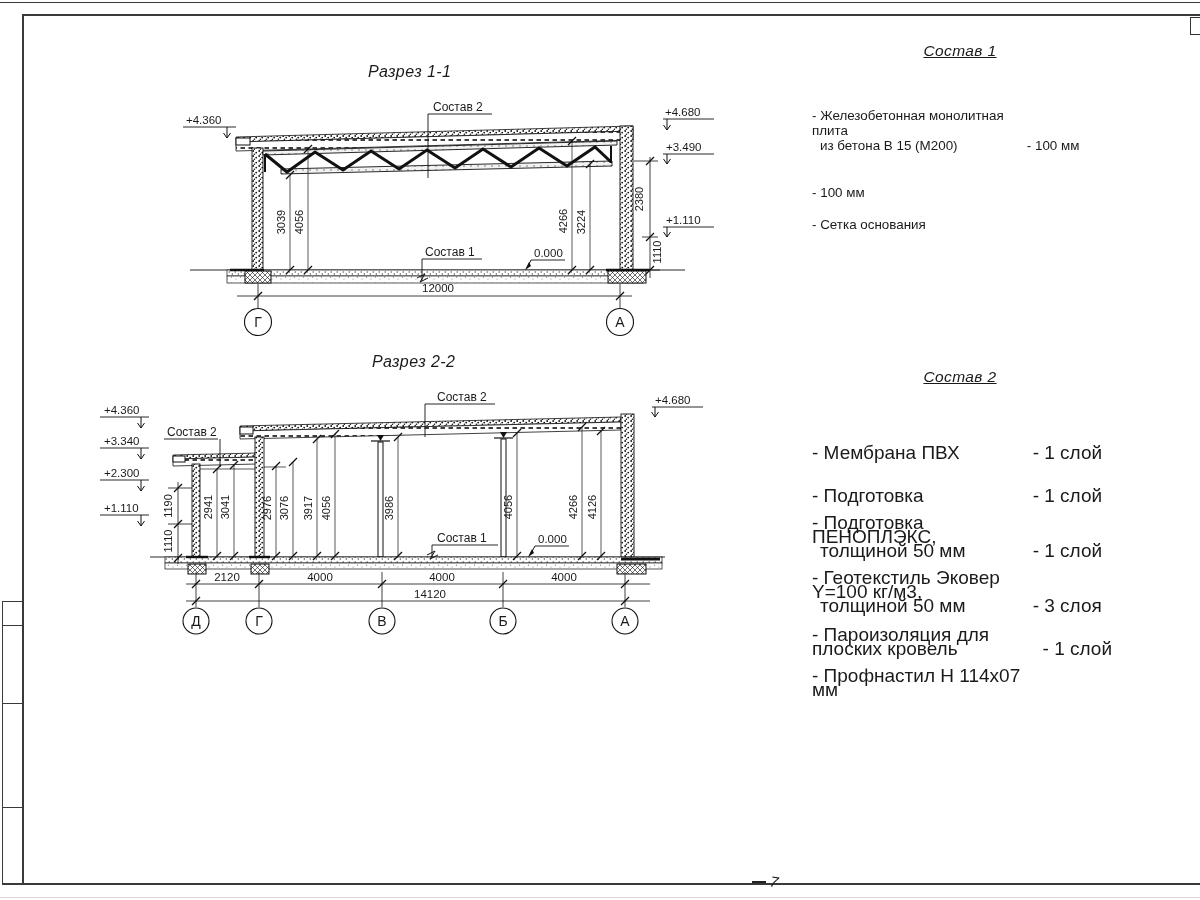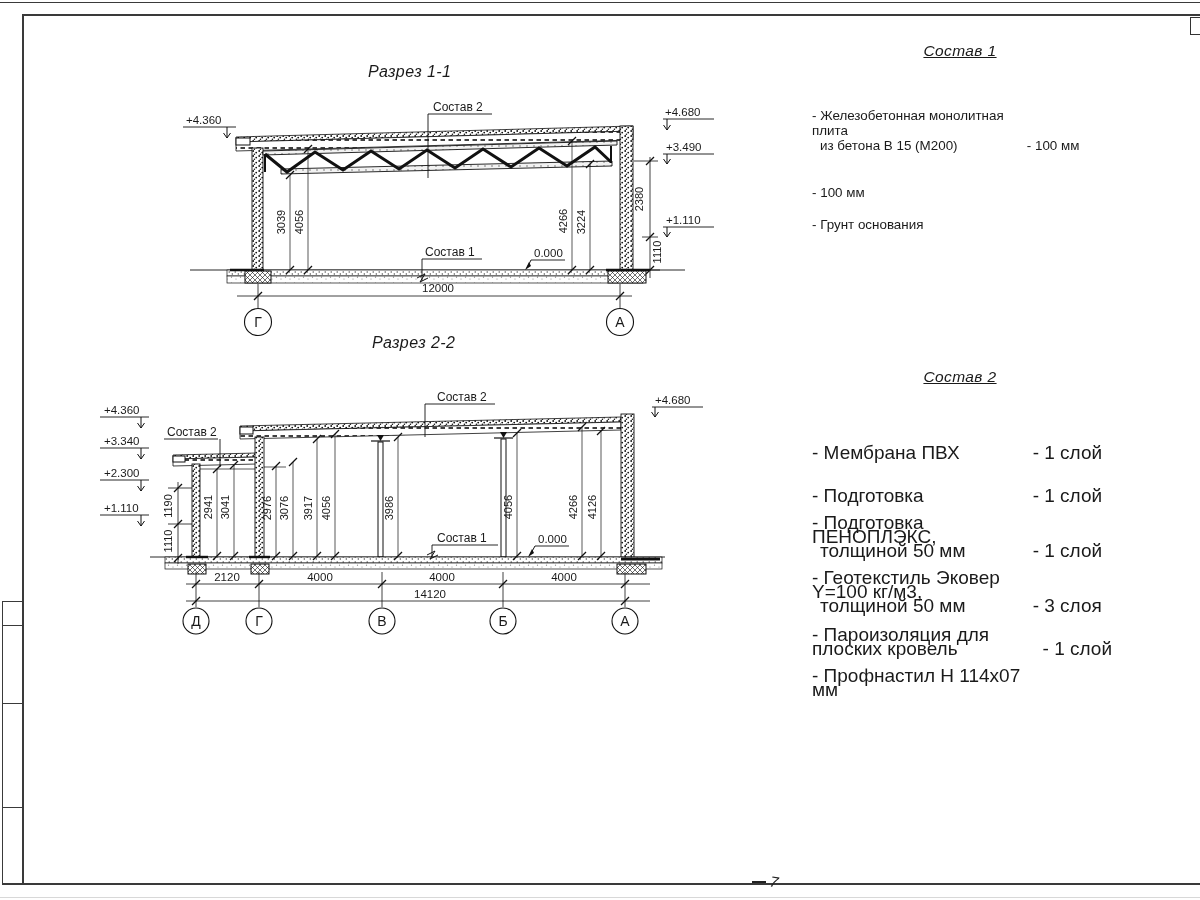--- a/index.html
+++ b/index.html
@@ -43,21 +43,21 @@
   <div class="hline" style="left:2px;top:601px;width:21px;"></div>
   <div class="hline" style="left:2px;top:625px;width:21px;"></div>
   <div class="hline" style="left:2px;top:703px;width:21px;"></div>
   <div class="hline" style="left:2px;top:807px;width:21px;"></div>
   <div class="tr-box" style="left:1190px;top:17px;width:12px;height:16px;"></div>
   <div class="hline" style="left:0;top:897px;width:1200px;background:#d8d8d8;"></div>
   <div class="page-mark" style="left:770px;top:873px;">7</div>
   <div class="hline" style="left:752px;top:881px;width:14px;height:2px;background:#222;"></div>
 
   <div class="sec-title" style="left:368px;top:63px;width:120px;">Разрез 1-1</div>
-  <div class="sec-title" style="left:372px;top:334px;width:120px;">Разрез 2-2</div>
+  <div class="sec-title" style="left:372px;top:353px;width:120px;">Разрез 2-2</div>
 
   <svg class="dwg" style="left:150px;top:95px;" width="580" height="250" viewBox="150 95 580 250">
     <defs>
       <pattern id="pStip" width="6" height="5" patternUnits="userSpaceOnUse">
         <rect width="6" height="5" fill="#fff"></rect>
         <circle cx="1.2" cy="1" r="0.9" fill="#111"></circle>
         <circle cx="4.2" cy="2.6" r="0.9" fill="#111"></circle>
         <circle cx="2.4" cy="4.2" r="0.8" fill="#111"></circle>
       </pattern>
       <pattern id="pProf" width="8" height="8" patternUnits="userSpaceOnUse">
@@ -400,21 +400,21 @@
           <div>- Железобетонная  монолитная плита</div>
           <div class="mat-line2">из бетона В 15 (М200)</div>
         </div>
       <div class="mat-qty">- 100 мм</div>
     </div>
     <div class="mat-item">
       <div class="mat-qty">- 100 мм</div>
     </div>
     <div class="mat-item">
       <div class="mat-name">
-          <div>- Грунт основания</div>
+          <div>- Сетка основания</div>
         </div>
       <div class="mat-qty"></div>
     </div>
   </div>
 
   <div class="sostav-head" style="left:880px;top:368px;width:160px;">Состав 2</div>
 
   <div class="mat-list list2" style="left:812px;top:430px;width:300px;">
     <div class="mat-item">
       <div class="mat-name">

